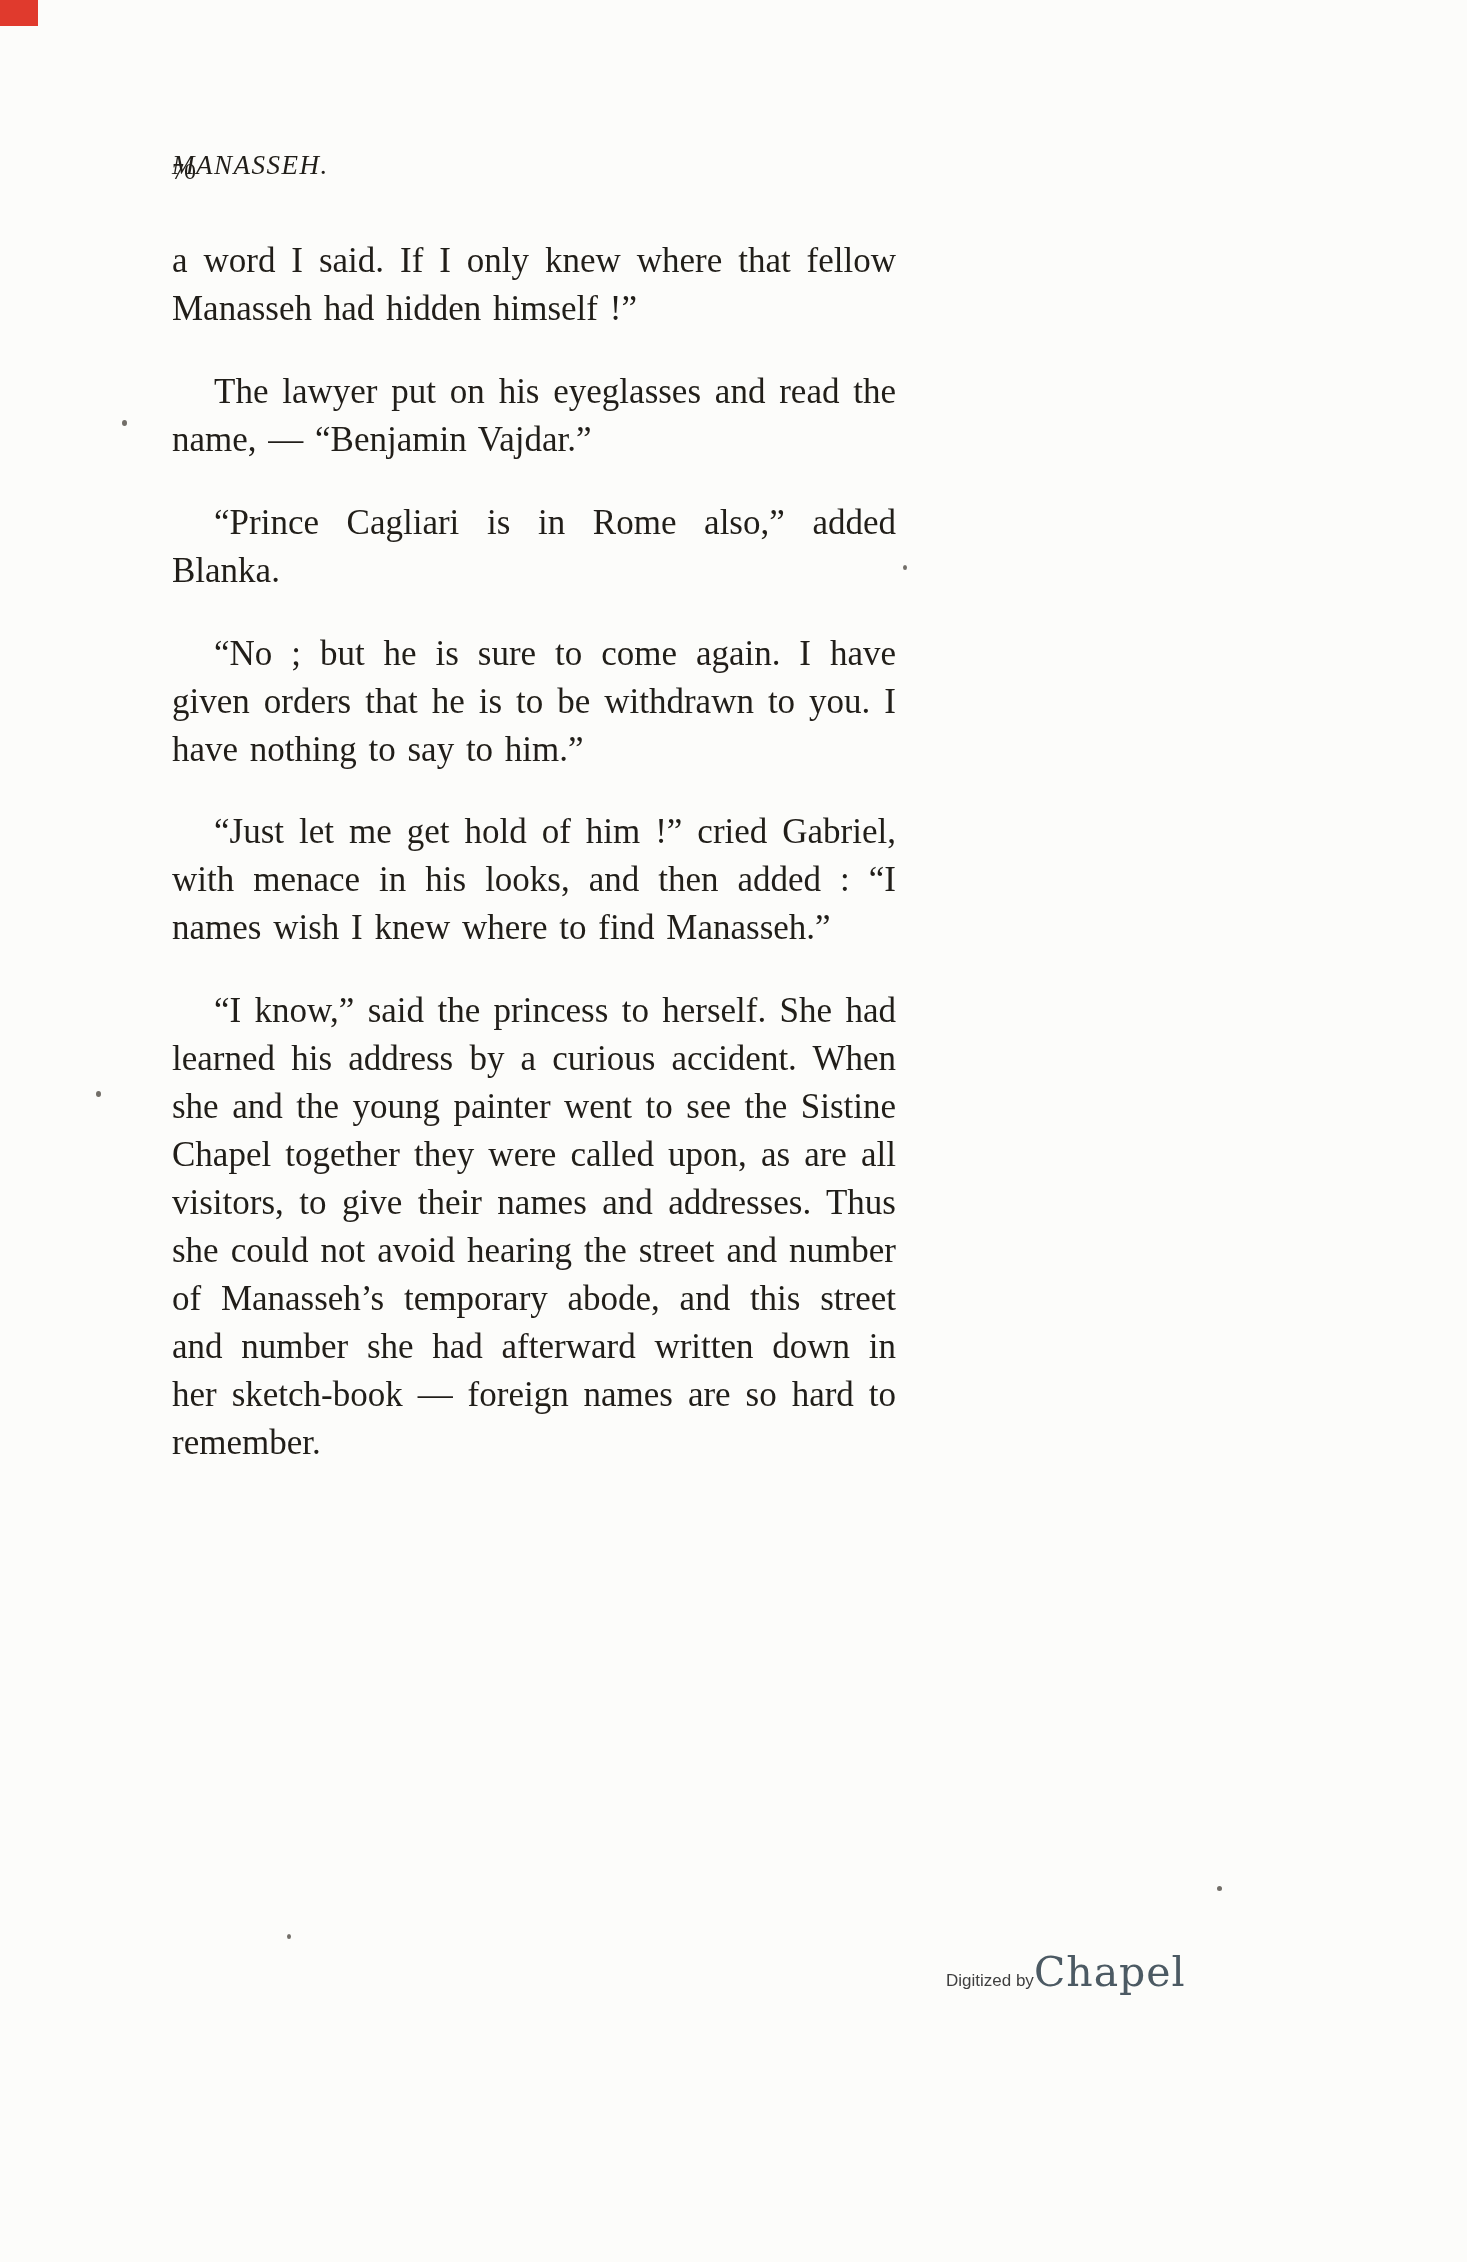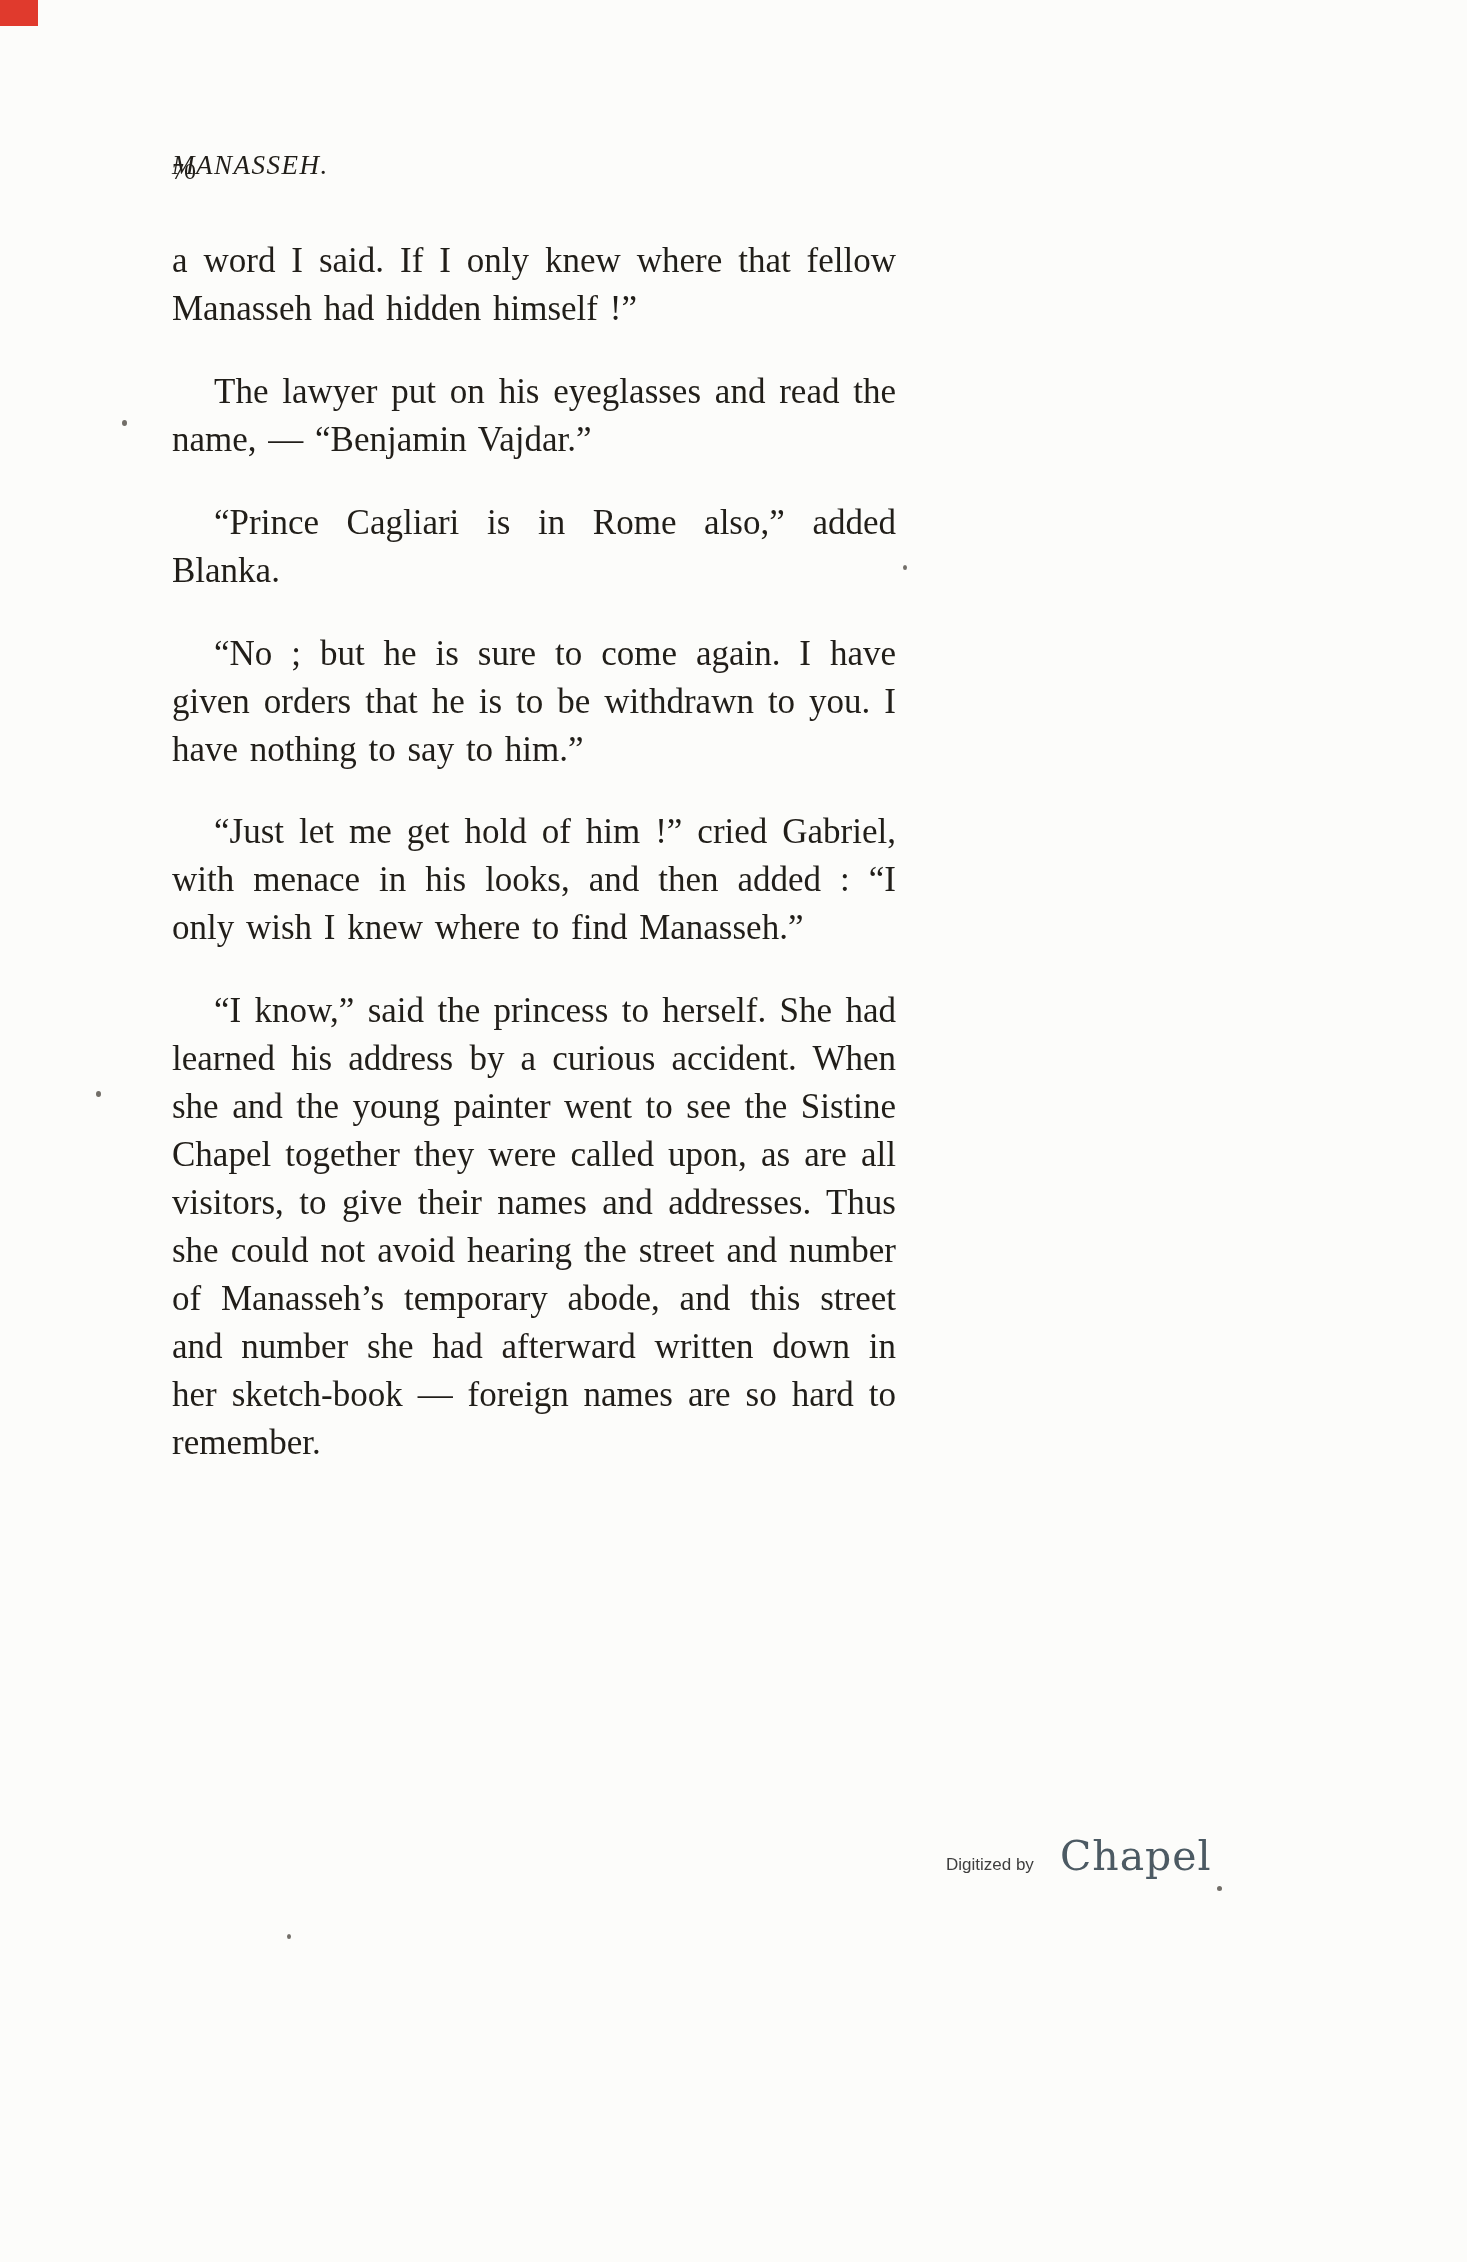--- a/index.html
+++ b/index.html
@@ -53,24 +53,24 @@
     line-height: 1.37;
     text-align: justify;
     text-indent: 42px;
     word-spacing: 3px;
   }
   .body-text .para.no-indent { text-indent: 0; }
 
   .footer {
     position: absolute;
     left: 946px;
-    top: 1832px;
+    top: 1948px;
     display: flex;
     align-items: baseline;
-    gap: 26px;
+    gap: 0;
     white-space: nowrap;
   }
   .digitized {
     font-family: "Liberation Sans", sans-serif;
     font-size: 17px;
     color: #3f3f3f;
   }
   .google-logo {
     font-family: "DejaVu Serif", serif;
     font-size: 41px;
@@ -103,21 +103,21 @@
     <div class="page-head">
       <span class="page-number">70</span>
       <span class="running-head">MANASSEH.</span>
     </div>
 
     <div class="body-text">
       <p class="para no-indent">a word I said.  If I only knew where that fellow Manasseh had hidden himself !”</p>
       <p class="para">The lawyer put on his eyeglasses and read the name, — “Benjamin Vajdar.”</p>
       <p class="para">“Prince Cagliari is in Rome also,” added Blanka.</p>
       <p class="para">“No ; but he is sure to come again.  I have given orders that he is to be withdrawn to you.  I have nothing to say to him.”</p>
-      <p class="para">“Just let me get hold of him !” cried Gabriel, with menace in his looks, and then added :  “I only wish I knew where to find Manasseh.”</p>
+      <p class="para">“Just let me get hold of him !” cried Gabriel, with menace in his looks, and then added :  “I names wish I knew where to find Manasseh.”</p>
       <p class="para">“I know,” said the princess to herself.  She had learned his address by a curious accident.  When she and the young painter went to see the Sistine Chapel together they were called upon, as are all visitors, to give their names and addresses.  Thus she could not avoid hearing the street and number of Manasseh’s temporary abode, and this street and number she had afterward written down in her sketch-book — foreign names are so hard to remember.</p>
     </div>
 
   </div>
 
   <div class="footer">
     <span class="digitized">Digitized by</span>
     <span class="google-logo">Chapel</span>
   </div>
 

